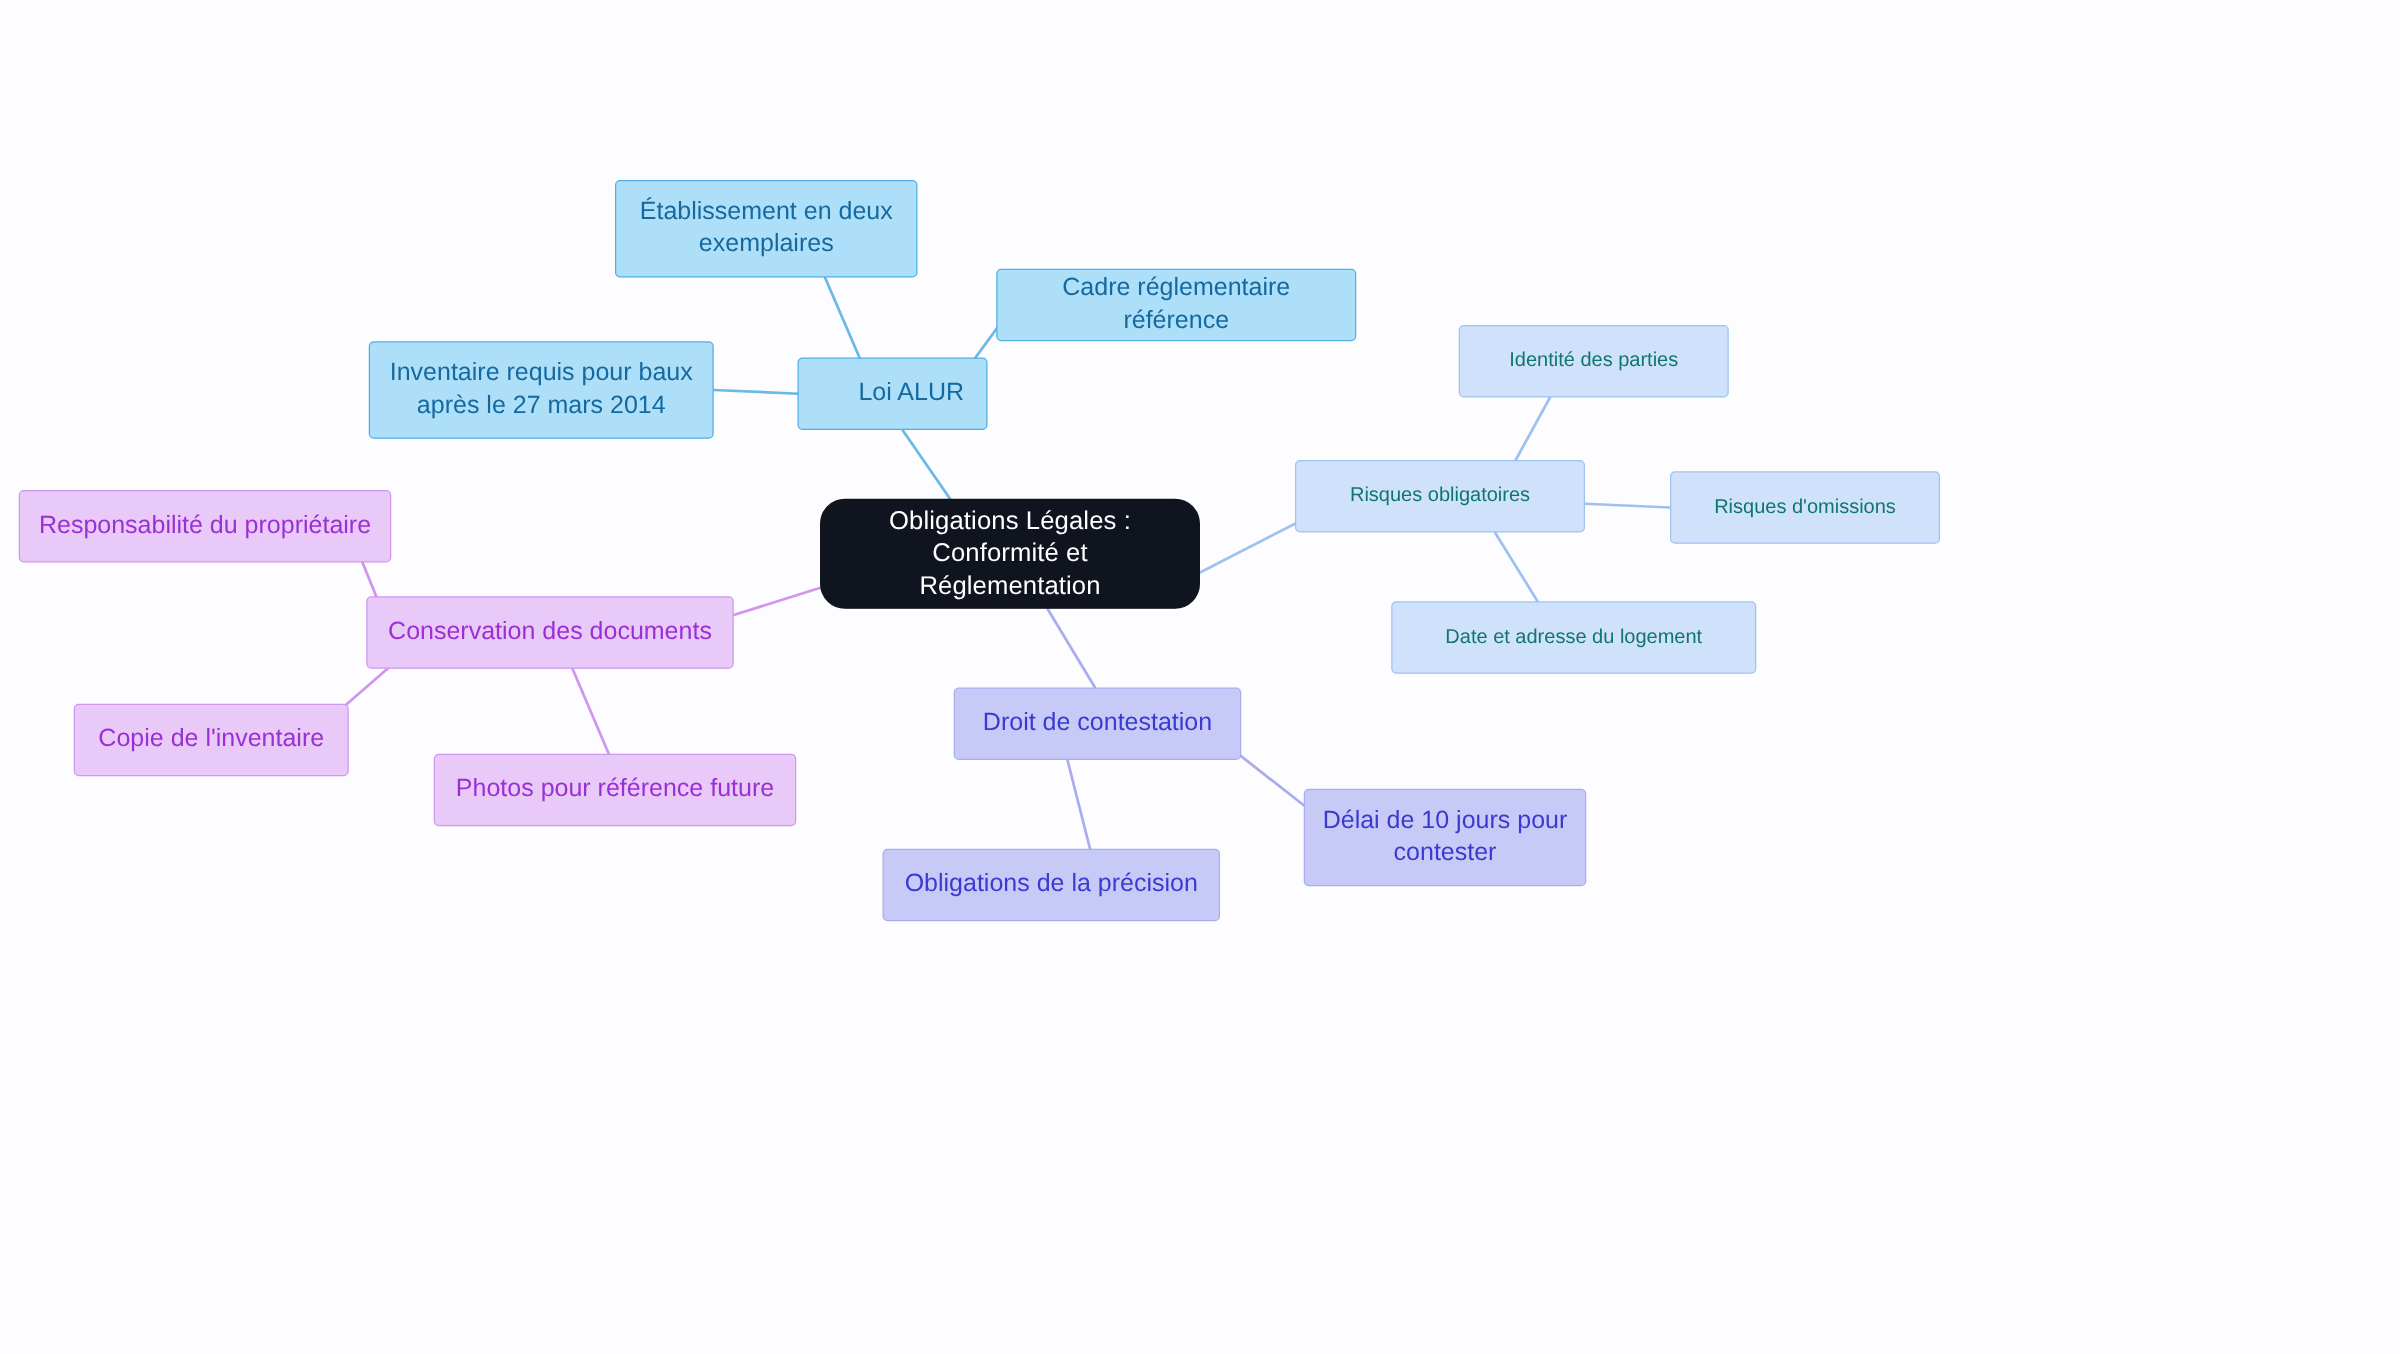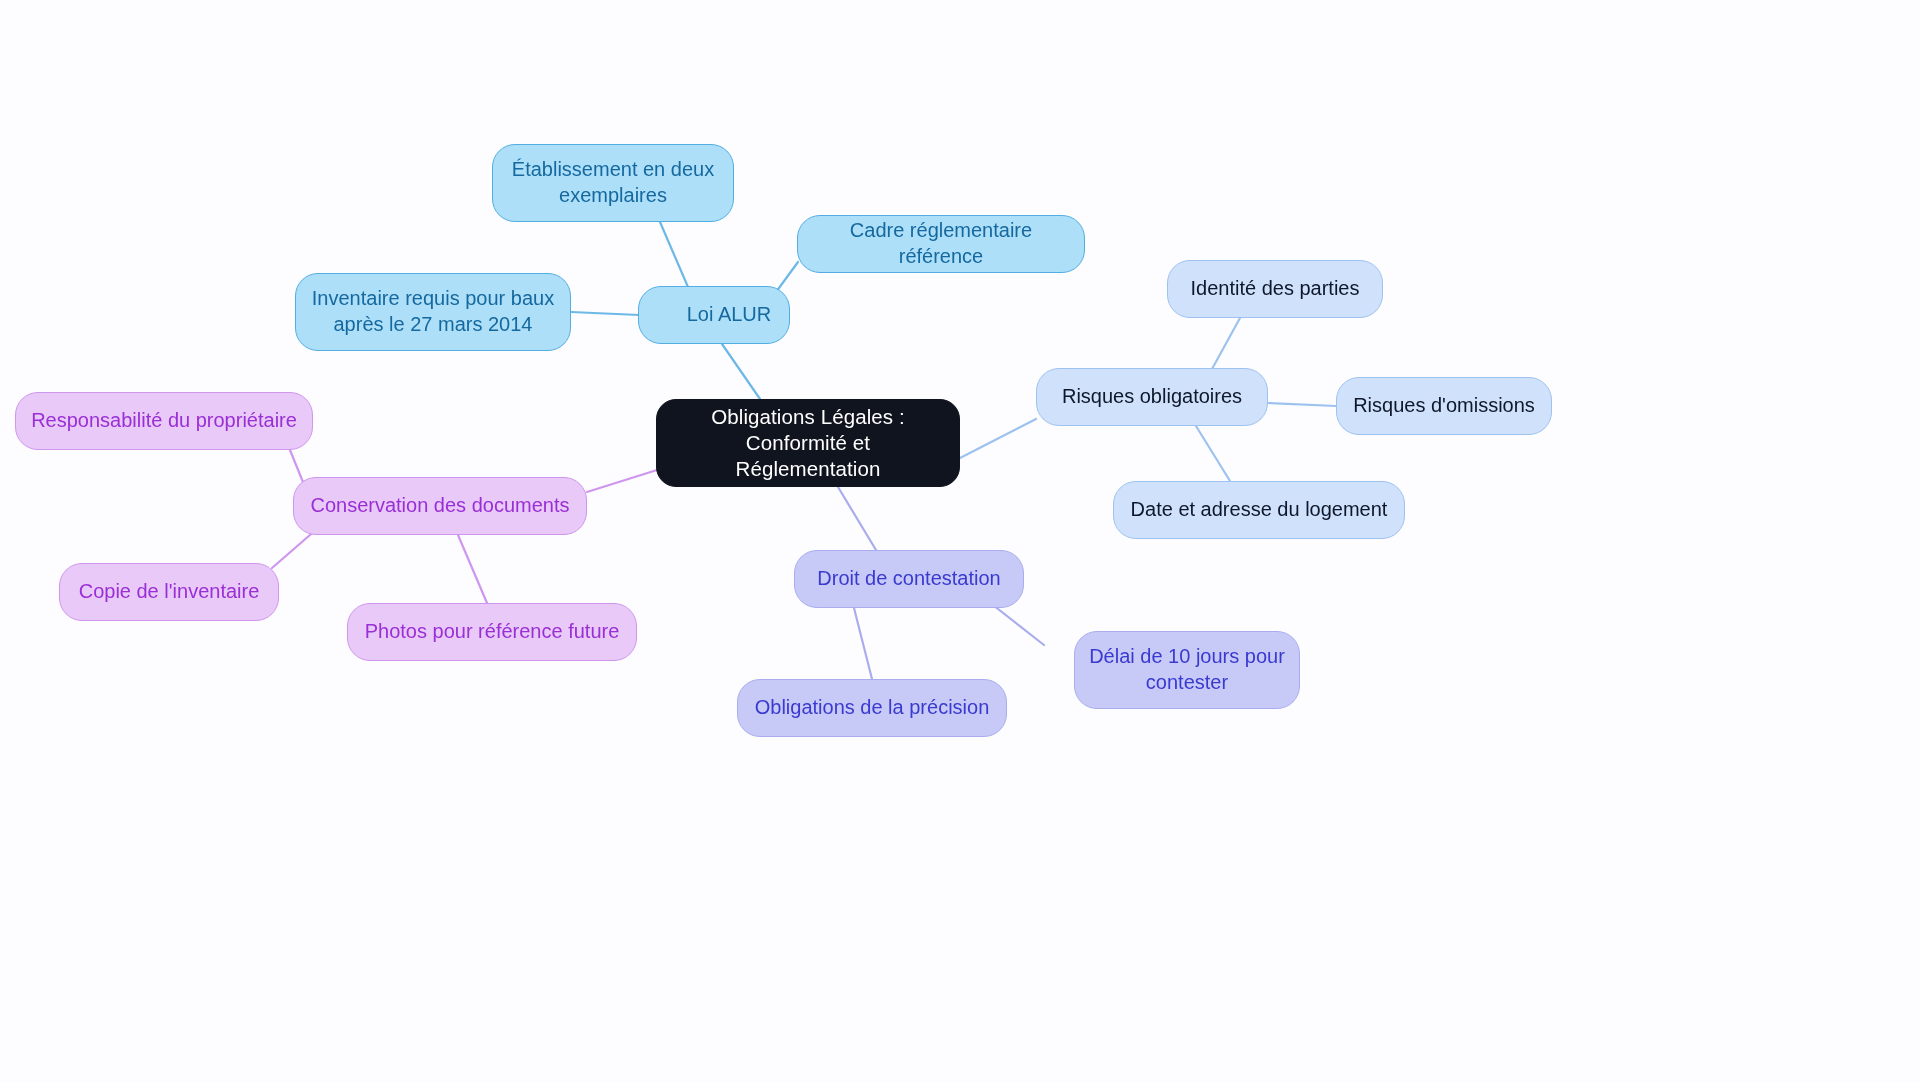--- a/index.html
+++ b/index.html
@@ -23,21 +23,21 @@
     height: 1083px;
     pointer-events: none;
   }
   .node {
     position: absolute;
     box-sizing: border-box;
     display: flex;
     align-items: center;
     justify-content: center;
     text-align: center;
-    border-radius: 23px;
+    border-radius: 4px;
     border-style: solid;
     border-width: 1.5px;
     line-height: 1.28;
     white-space: pre-line;
     padding: 0 14px;
   }
   .node.root {
     background: #10141f;
     border-color: #10141f;
     color: #ffffff;
@@ -47,29 +47,28 @@
   }
   .node.blue-a {
     background: #addff9;
     border-color: #52aee2;
     color: #15699f;
     font-size: 20px;
   }
   .node.blue-b {
     background: #d0e2fb;
     border-color: #9dc2ef;
-    color: #0f172a;
-    font-size: 20px;
+    color: #0f766e;
+    font-size: 16px;
   }
   .node.indigo {
     background: #c7caf7;
     border-color: #a9adee;
     color: #3a3ad0;
     font-size: 20px;
-    margin-left: 31px;
   }
   .node.purple {
     background: #e8c9f8;
     border-color: #cf96ef;
     color: #9a2fd6;
     font-size: 20px;
   }
 </style>
 </head>
 <body>

